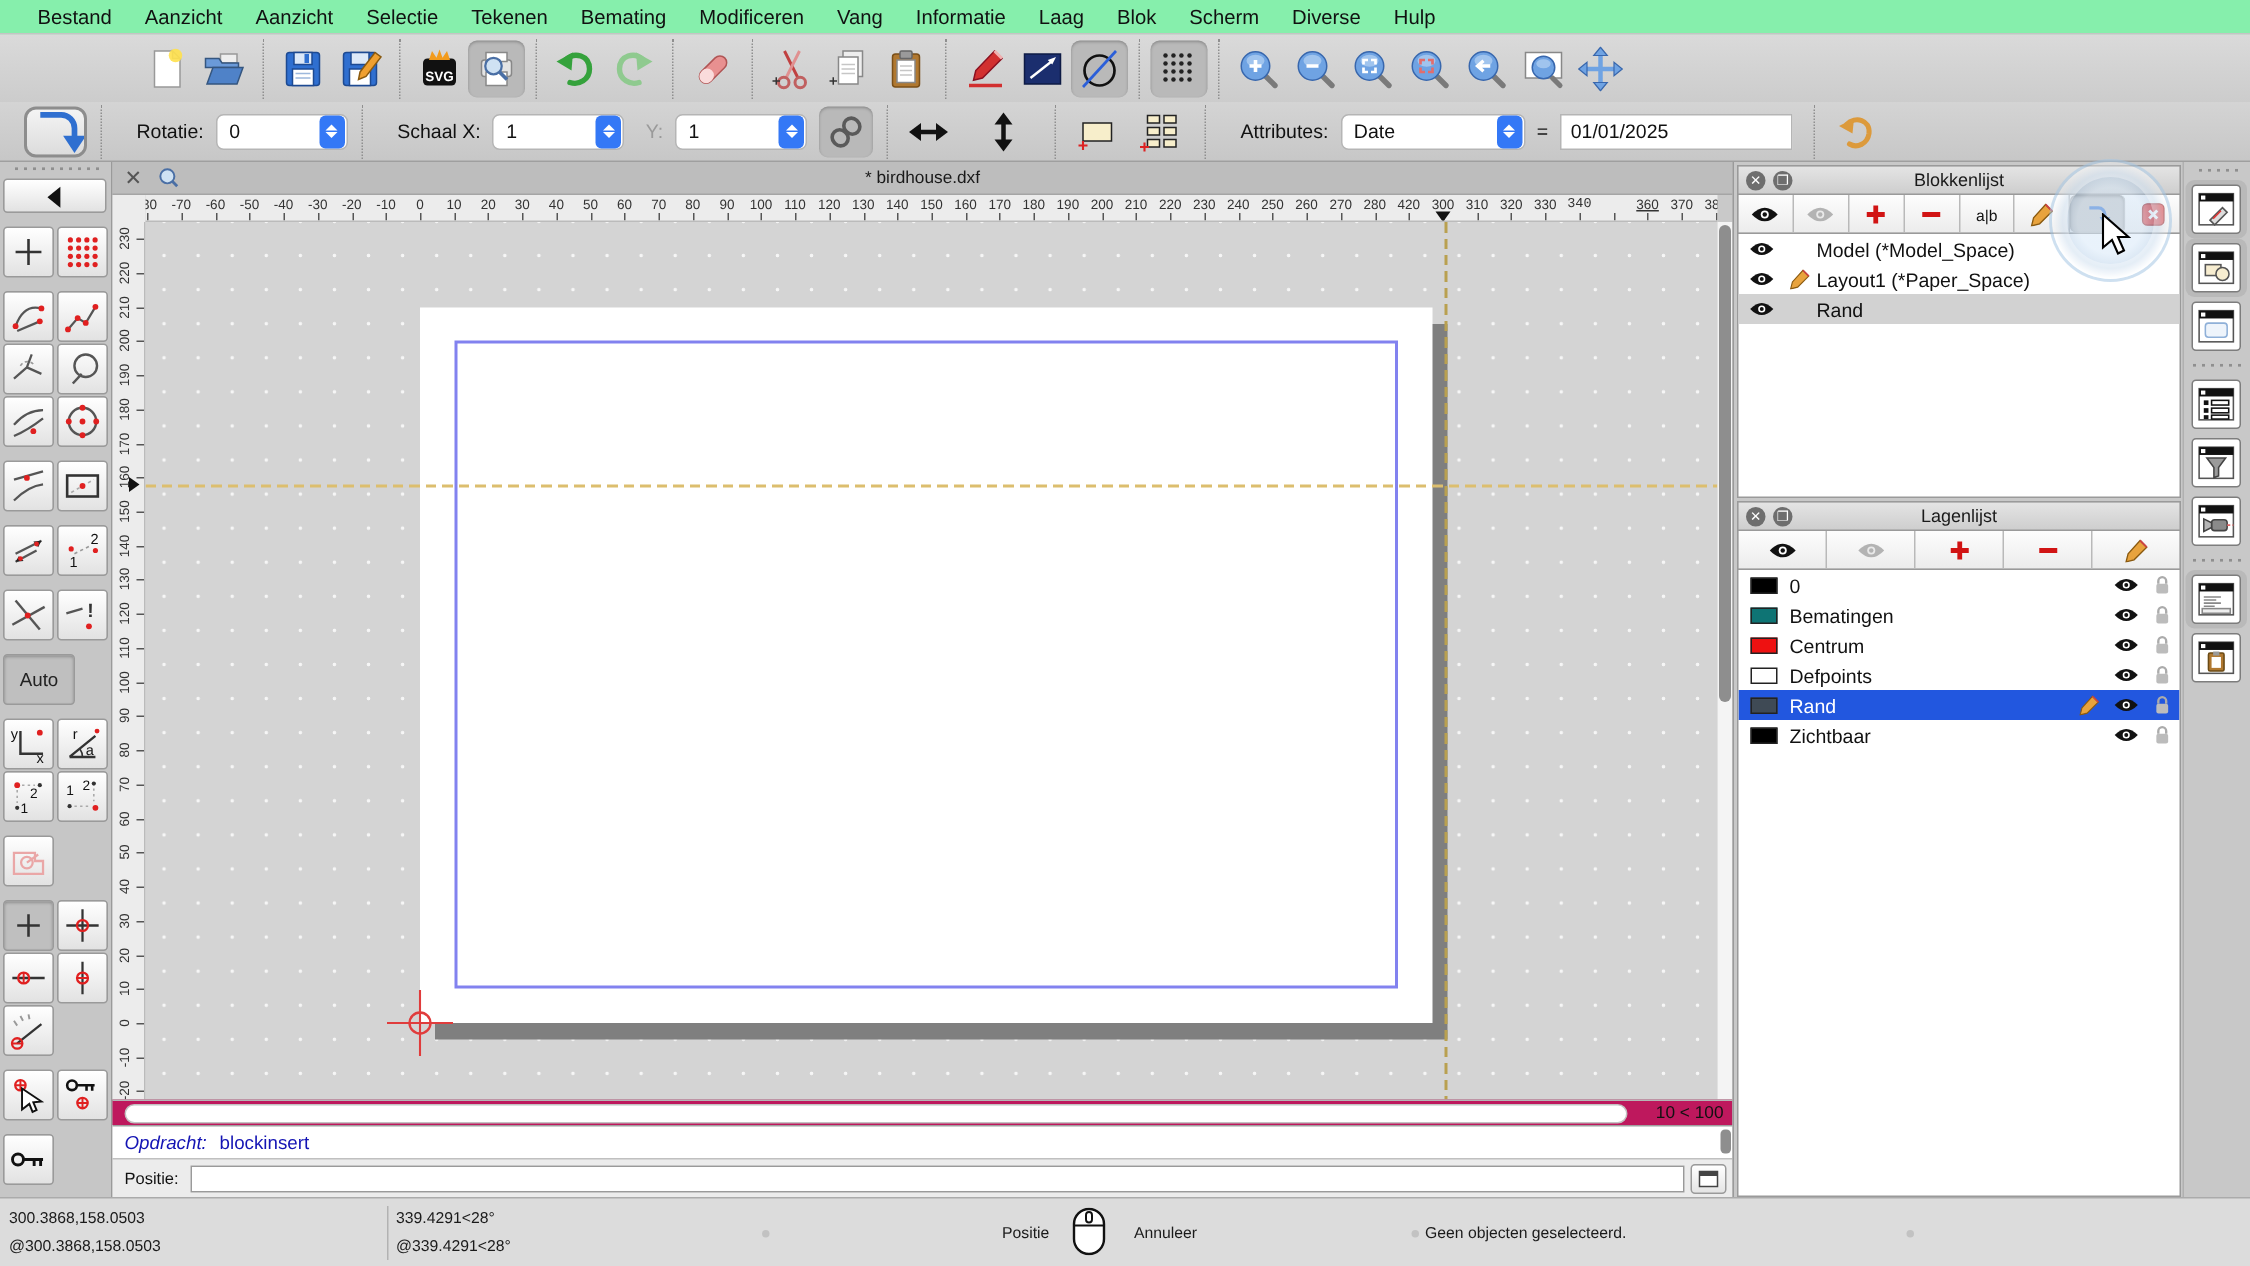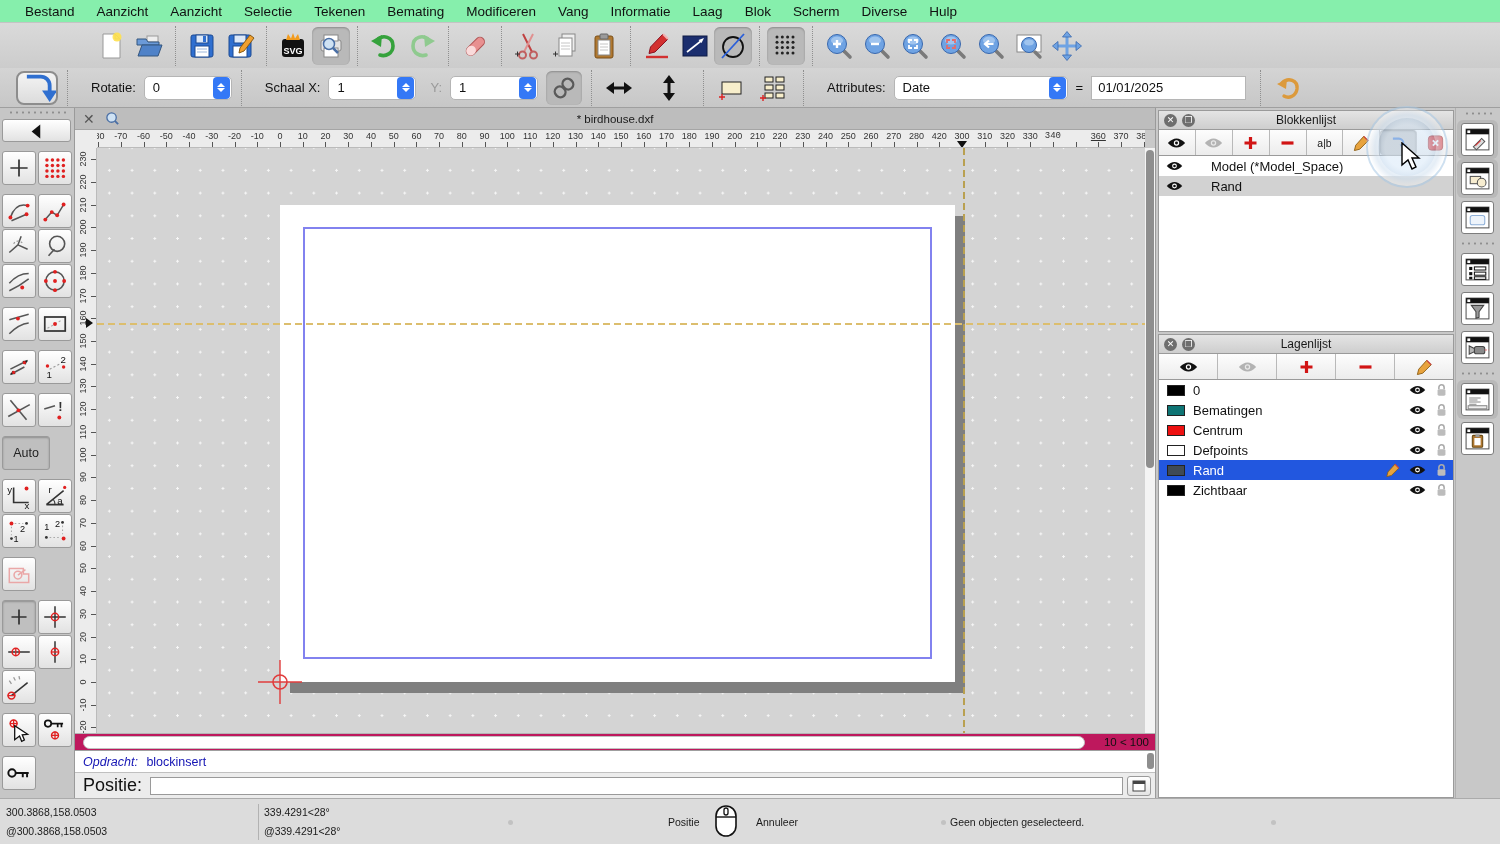--- a/index.html
+++ b/index.html
@@ -95,21 +95,21 @@
     border:1px solid #c2c2c2; border-radius:7px; }
   #zoom-indicator { position:absolute; right:6px; top:2px; font-size:11.5px; color:#111; }
 
   
   #command-row { position:absolute; left:75px; top:750px; width:1080px; height:22px; background:#fff;
     border-top:1px solid #9f9f9f; font-size:12.5px; line-height:22px; color:#1414b4; padding-left:8px; }
   #command-row .plabel { font-style:italic; }
   #cmd-scroll { position:absolute; right:1px; top:2px; width:7px; height:16px; background:#8e8e8e; border-radius:3px; }
   #positie-row { position:absolute; left:75px; top:772px; width:1080px; height:26px; background:#ececec;
     border-top:1px solid #c0c0c0; display:flex; align-items:center; }
-  #positie-row label { font-size:18px; color:#111; margin:0 8px; }
+  #positie-row label { font-size:11px; color:#111; margin:0 8px; }
   #positie-input { flex:1; height:18px; border:1px solid #9a9a9a; background:#fff; font-family:inherit; font-size:12px; padding:0 4px; }
   #positie-btn { width:24px; height:20px; margin:0 4px; background:linear-gradient(#fff,#e4e4e4);
     border:1px solid #9a9a9a; border-radius:3px; display:flex; align-items:center; justify-content:center; }
 
   
   #right-area { position:absolute; left:1155px; top:108px; width:300px; height:690px; background:#c8c8c8;
     border-left:1px solid #9a9a9a; }
   .panel-header { position:absolute; left:2px; width:296px; height:20px; background:linear-gradient(#e4e4e4,#cecece);
     border:1px solid #9a9a9a; display:flex; align-items:center; }
   .ph-btn { width:13px; height:13px; border-radius:50%; background:#6e6e6e; color:#fff; font-size:9px;
@@ -456,21 +456,21 @@
           <rect x="6" y="11" width="8" height="5"></rect>
             <rect x="17" y="11" width="8" height="5"></rect>
           <rect x="6" y="19" width="8" height="5"></rect>
             <rect x="17" y="19" width="8" height="5"></rect>
         </g>
         <path d="M1 24 h6 M4 21 v6" stroke="#d22" stroke-width="1.4"></path>
       </svg>
     </div>
     <div class="osep" style="margin-left:12px"></div>
     <span class="olabel">Attributes:</span>
-    <div class="stepper" style="width:174px">
+    <div class="stepper" style="width:123px">
       <span class="val" style="flex:1">Date</span>
       <span class="stepctl">
           <i class="up"></i>
           <i class="dn"></i>
         </span>
     </div>
     <span class="eqsign">=</span>
     <input id="attr-value" value="01/01/2025" style="">
     <div class="osep" style="margin-left:14px"></div>
     <div class="obtn">
@@ -1004,20 +1004,36 @@
           <span class="slot-eye eyeic">
             <svg viewBox="0 0 22 14">
               <path d="M1 7 Q11 -3.5 21 7 Q11 17.5 1 7Z" fill="#111"></path>
               <circle cx="11" cy="7" r="3.1" fill="#fff"></circle>
               <circle cx="11" cy="7" r="1.7" fill="#111"></circle>
             </svg>
           </span>
           <span class="slot-pen penic"></span>
           <span>Model (*Model_Space)</span>
         </div>
+        <div class="brow">
+          <span class="slot-eye eyeic">
+            <svg viewBox="0 0 22 14">
+              <path d="M1 7 Q11 -3.5 21 7 Q11 17.5 1 7Z" fill="#111"></path>
+              <circle cx="11" cy="7" r="3.1" fill="#fff"></circle>
+              <circle cx="11" cy="7" r="1.7" fill="#111"></circle>
+            </svg>
+          </span>
+          <span class="slot-pen penic">
+            <svg viewBox="0 0 18 18">
+              <path d="M11.5 1.5l5 5-9.5 9.5-6 1.5 1.5-6z" fill="#e8a33d" stroke="#8a5a10"></path>
+              <path d="M11.5 1.5l5 5" stroke="#c44" stroke-width="1.4"></path>
+            </svg>
+          </span>
+          <span>Layout1 (*Paper_Space)</span>
+        </div>
         <div class="brow sel">
           <span class="slot-eye eyeic">
             <svg viewBox="0 0 22 14">
               <path d="M1 7 Q11 -3.5 21 7 Q11 17.5 1 7Z" fill="#111"></path>
               <circle cx="11" cy="7" r="3.1" fill="#fff"></circle>
               <circle cx="11" cy="7" r="1.7" fill="#111"></circle>
             </svg>
           </span>
           <span class="slot-pen penic"></span>
           <span>Rand</span>

